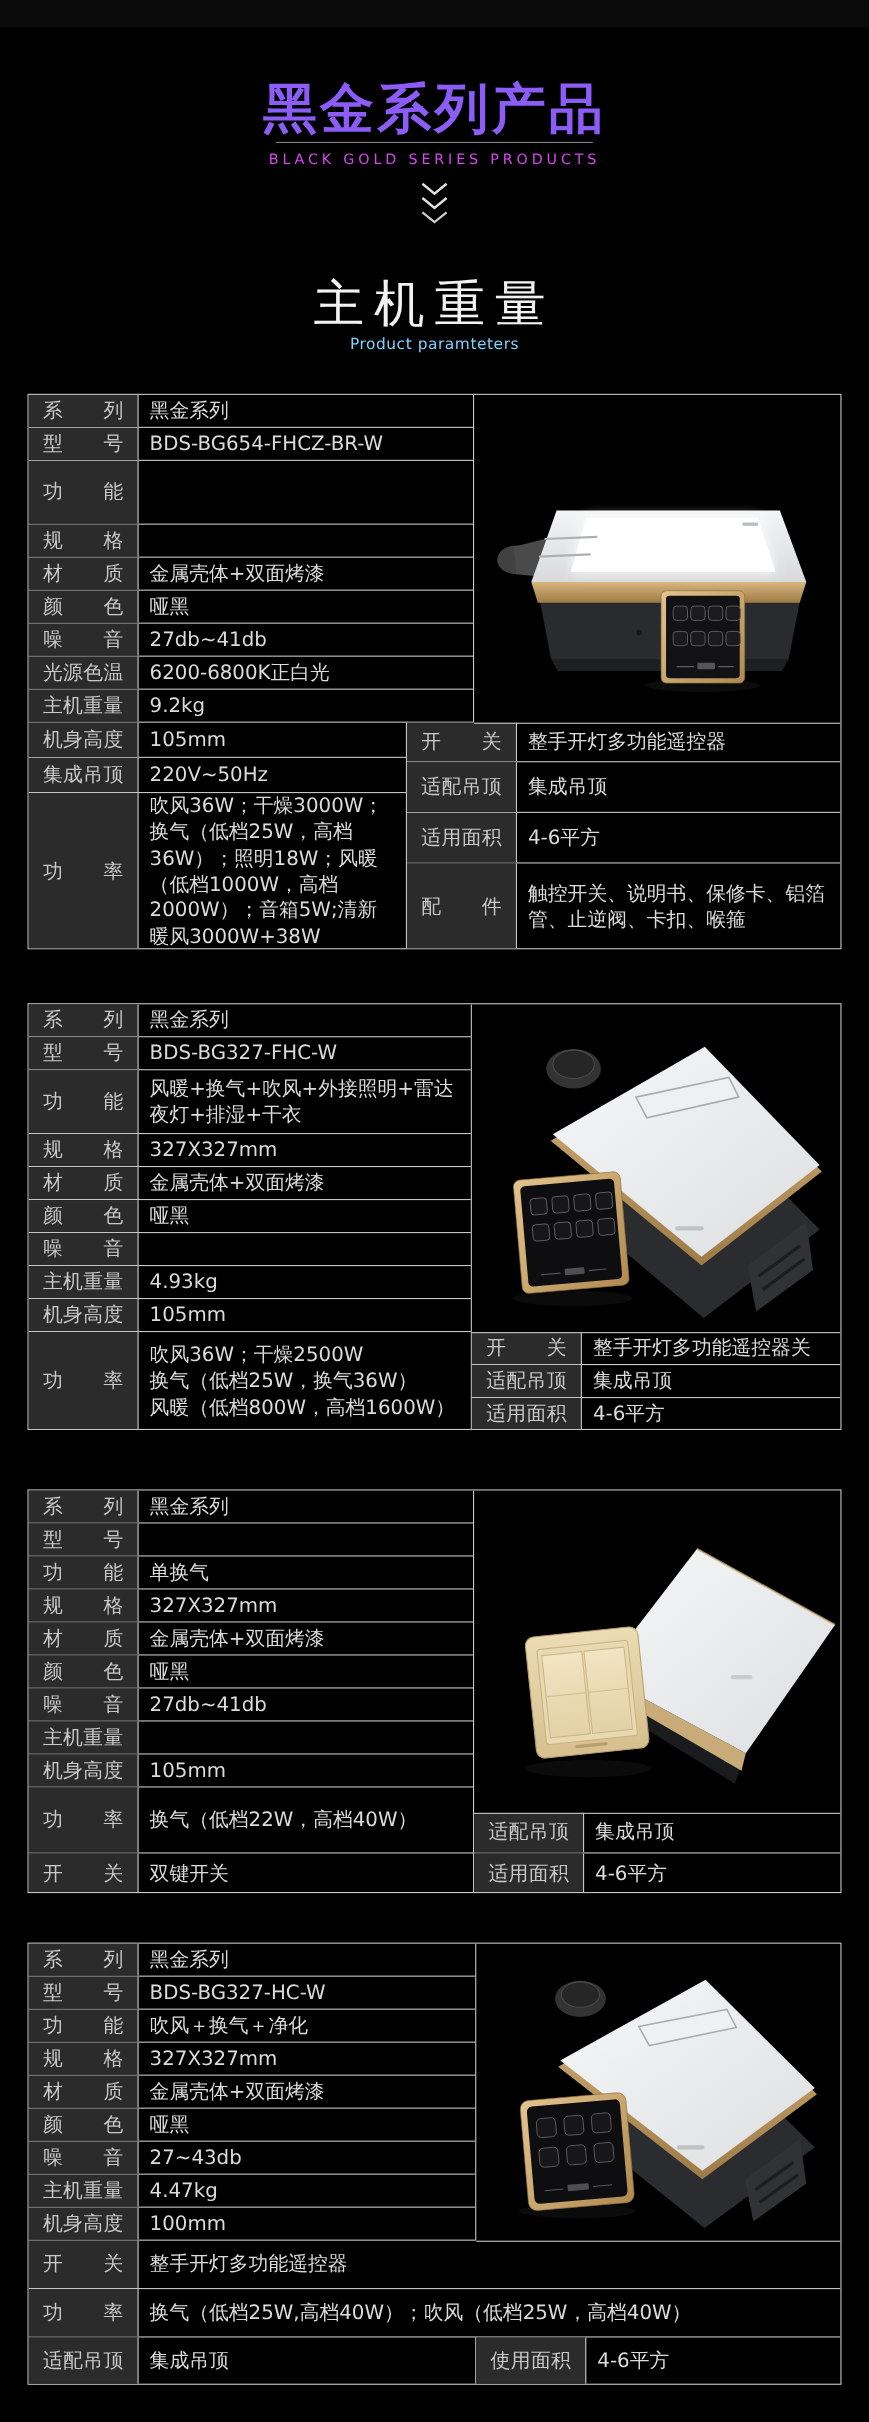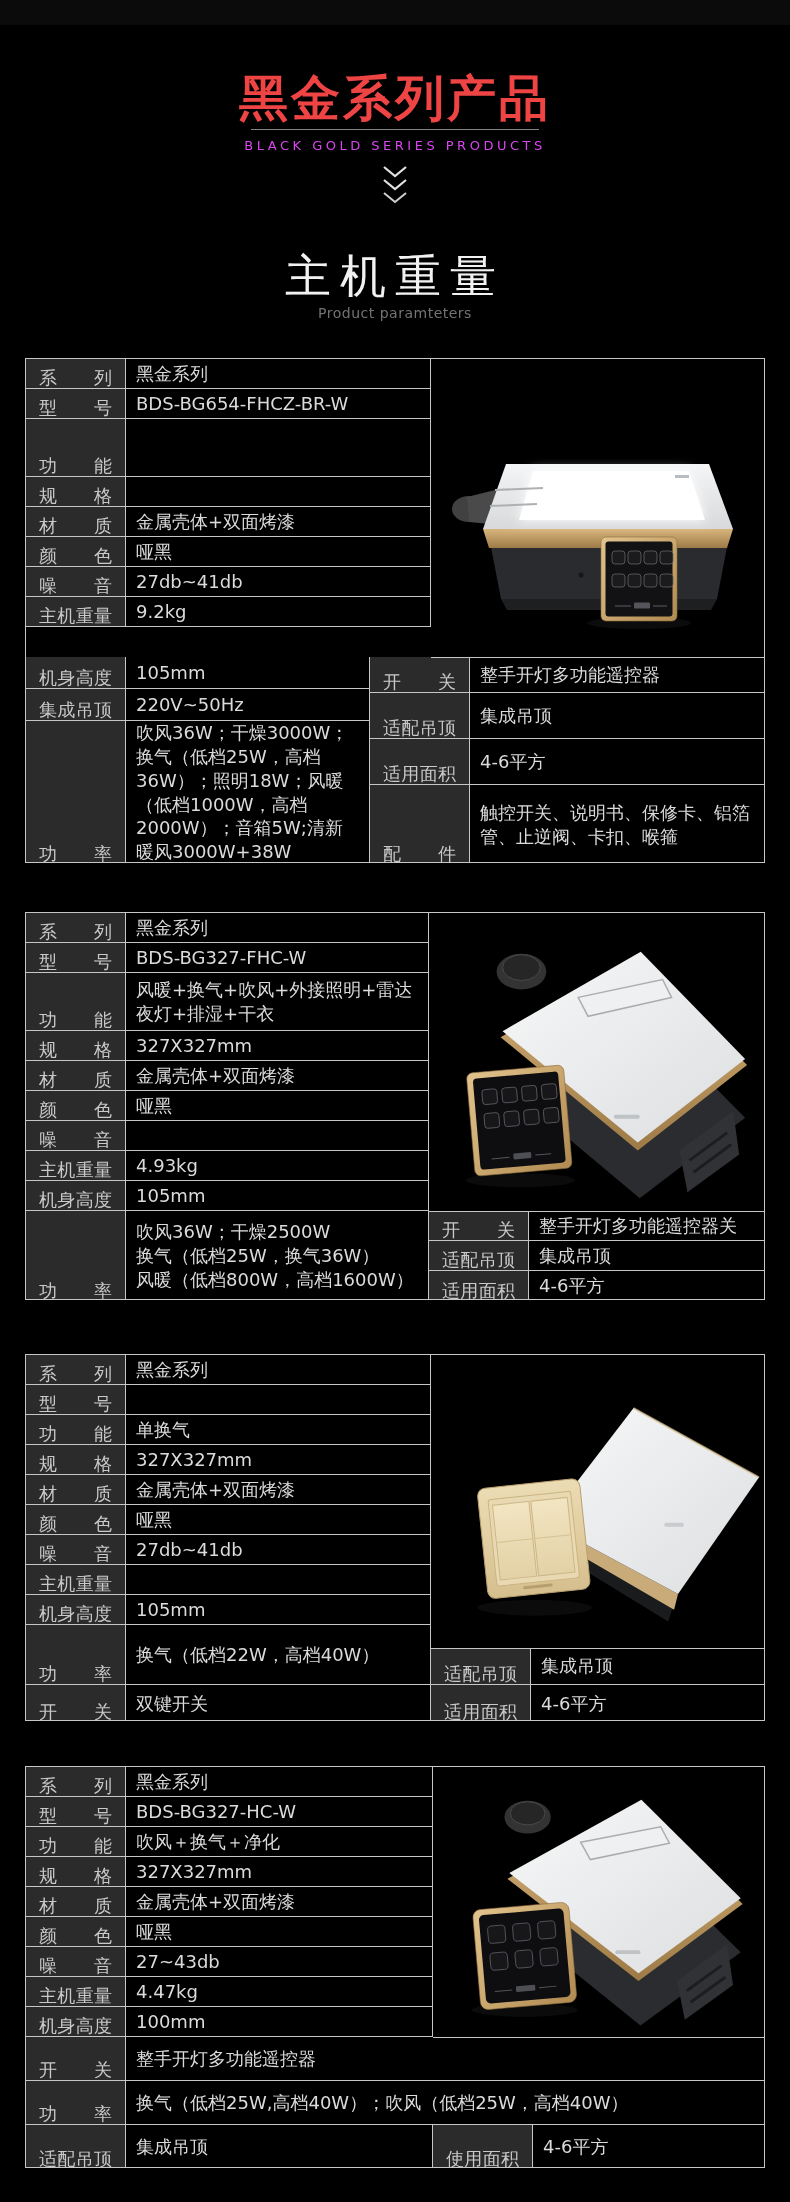--- a/index.html
+++ b/index.html
@@ -2,45 +2,45 @@
 <html><head>
 <meta charset="utf-8">
 <style>
   html,body{margin:0;padding:0;background:#000;}
   body{width:790px;font-family:"DejaVu Sans","Liberation Sans",sans-serif;}
   #page{position:relative;width:790px;height:2202px;background:#000;overflow:hidden;}
   #top-strip{position:absolute;top:0;left:0;width:790px;height:25px;background:#0b0b0b;}
 
   
   .series-title{position:absolute;top:66px;left:0;width:790px;text-align:center;
-    font-size:49px;font-weight:bold;color:#ef4444;letter-spacing:3px;margin:0;}
+    font-size:49px;font-weight:bold;color:#8b5cf6;letter-spacing:3px;margin:0;}
   .title-underline{position:absolute;top:129px;left:50%;transform:translateX(-50%);
     width:288px;height:1px;background:#858585;}
   .series-subtitle{position:absolute;top:138px;left:0;width:790px;text-align:center;
     font-size:13px;color:#d946ef;letter-spacing:3.5px;}
   .chevrons{position:absolute;top:164px;left:50%;transform:translateX(-50%);}
   .params-title{position:absolute;top:246px;left:0;width:790px;text-align:center;
     font-family:"DejaVu Serif","Liberation Serif",serif;font-weight:normal;
     font-size:46px;color:#f2f2f2;letter-spacing:9px;margin:0;}
   .params-subtitle{position:absolute;top:305px;left:0;width:790px;text-align:center;
-    font-size:14px;color:#737373;letter-spacing:0.5px;}
+    font-size:14px;color:#7dd3fc;letter-spacing:0.5px;}
 
   
   .sec{position:absolute;left:25px;width:740px;background:#000;
     border:1px solid #c6c6c6;box-sizing:border-box;overflow:hidden;}
   #sec1{top:358px;height:505px;}
   #sec2{top:912px;height:388px;}
   #sec3{top:1354px;height:367px;}
   #sec4{top:1766px;height:402px;}
 
   .tbl{position:absolute;display:flex;flex-direction:column;box-sizing:border-box;}
   .row{display:flex;border-bottom:1px solid #c6c6c6;box-sizing:border-box;flex:none;}
   .flush .row:last-child{border-bottom:none;}
   .lbl{width:100px;flex:none;background:#2b2b2b;border-right:1px solid #c6c6c6;
-    display:flex;align-items:flex-end;padding:0 13px;box-sizing:border-box;}
+    display:flex;align-items:center;padding:0 13px;box-sizing:border-box;}
   .lt{width:100%;text-align:justify;text-align-last:justify;
     font-size:18px;color:#c9c9c9;line-height:1.1;}
   .val{flex:1;display:flex;align-items:center;padding:2px 10px;
     font-size:18px;color:#dbdbdb;line-height:1.32;box-sizing:border-box;}
   .pre{white-space:pre-line;}
   .brdr{border-right:1px solid #c6c6c6;}
   .w306{flex:none;width:307px;}
 
   .h30{height:30px}.h32{height:32px}.h36{height:36px}.h37{height:37px}.h44{height:44px}.h46{height:46px}.h58{height:58px}
   .h60{height:60px}.h79{height:79px}.h90{height:90px}.h143{height:143px}
@@ -155,20 +155,26 @@
           <div class="val">哑黑</div>
         </div>
       <div class="row h30">
           <div class="lbl">
             <span class="lt">噪音</span>
           </div>
           <div class="val">27db~41db</div>
         </div>
       <div class="row h30">
           <div class="lbl">
+            <span class="lt">光源色温</span>
+          </div>
+          <div class="val">6200-6800K正白光</div>
+        </div>
+      <div class="row h30">
+          <div class="lbl">
             <span class="lt">主机重量</span>
           </div>
           <div class="val">9.2kg</div>
         </div>
     </div>
     <div class="tbl flush" id="t1-bl">
       <div class="row h32">
           <div class="lbl">
             <span class="lt">机身高度</span>
           </div>

